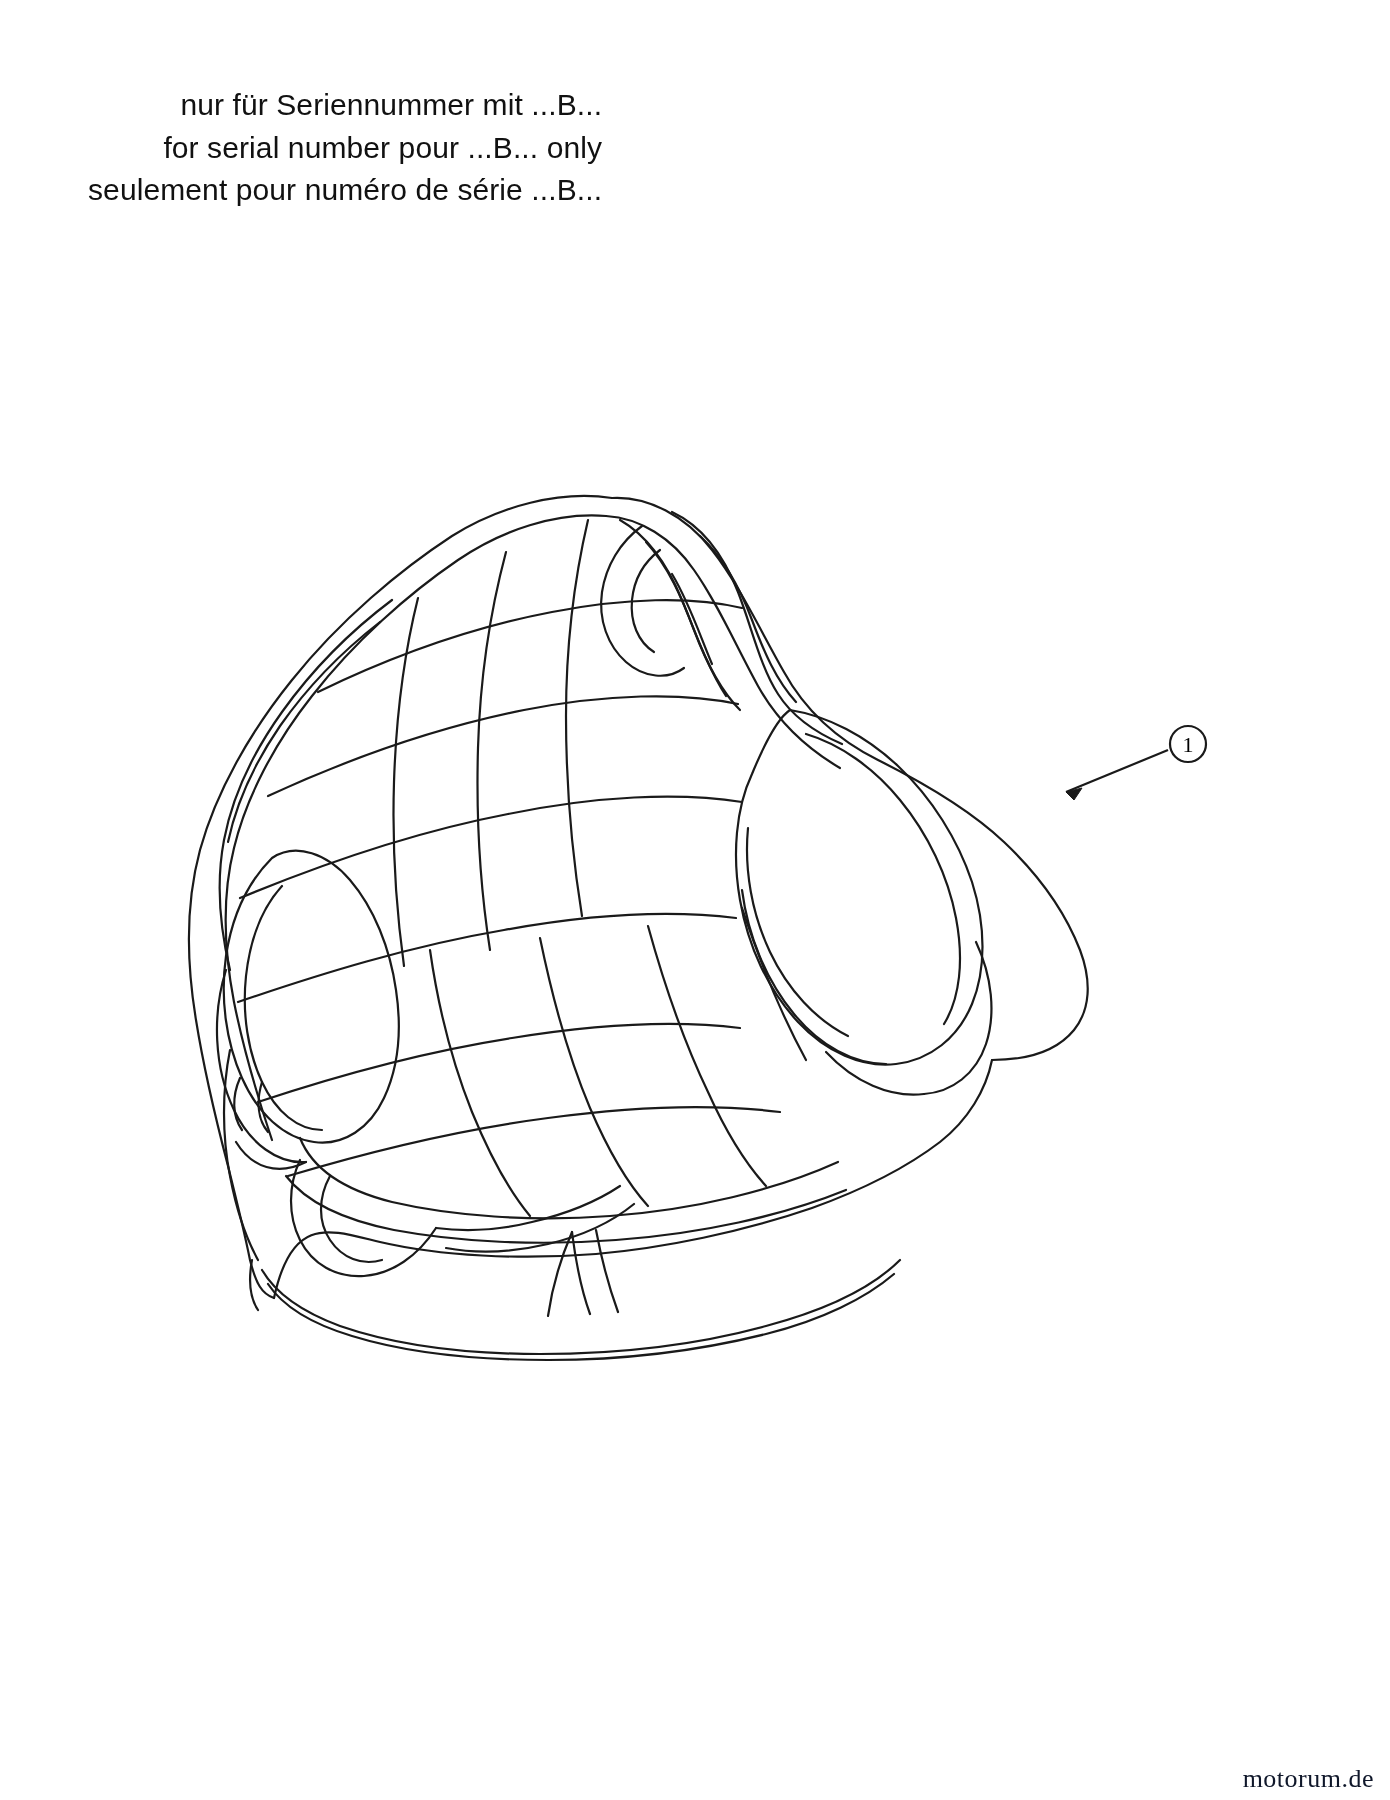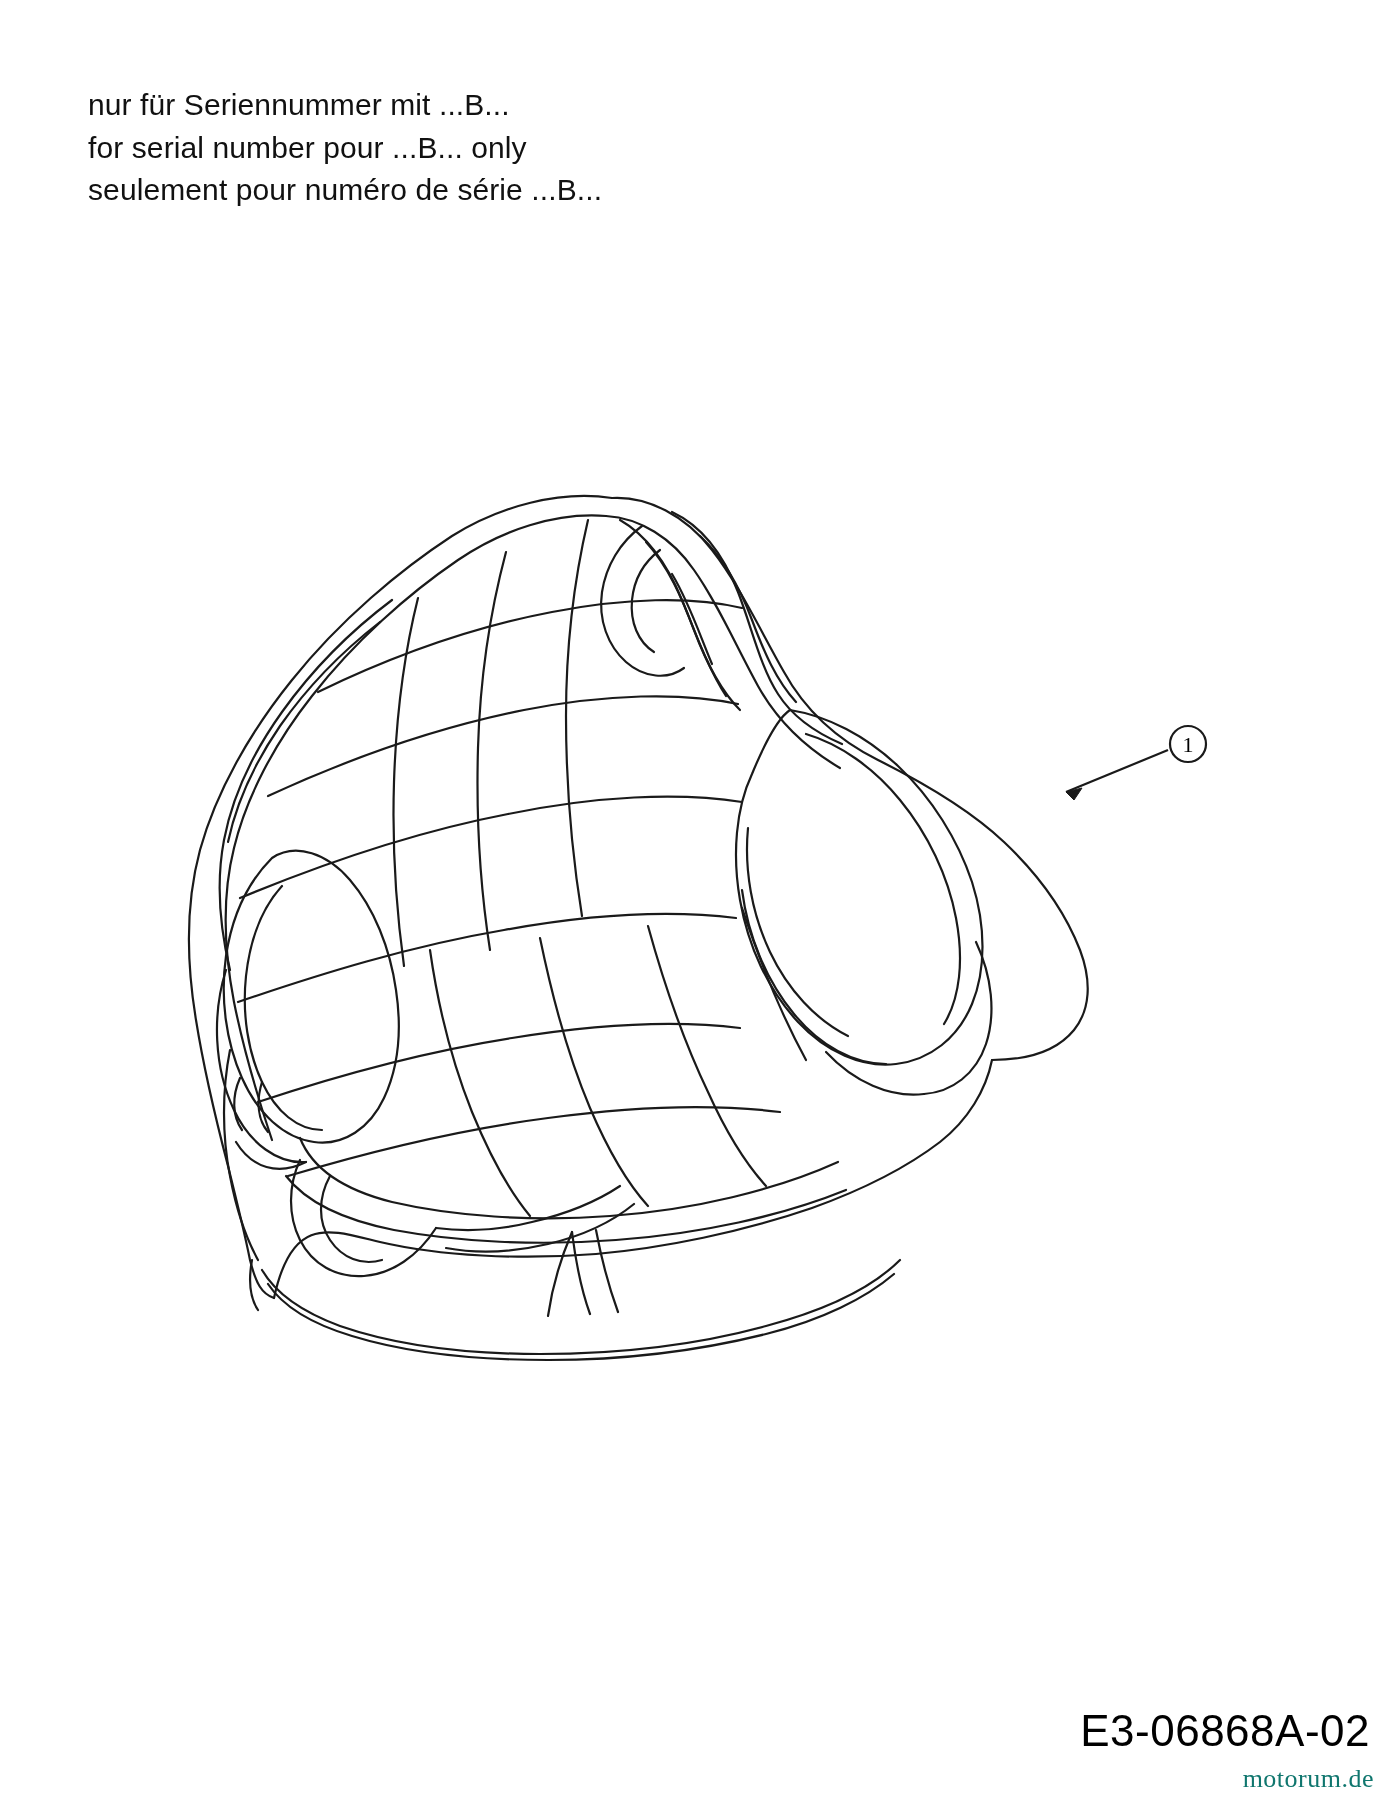--- a/index.html
+++ b/index.html
@@ -18,20 +18,21 @@
   .page {
     position: absolute;
     inset: 0;
     background: #ffffff;
   }
   .notes {
     position: absolute;
     left: 88px;
     top: 84px;
     line-height: 1.42;
+    text-align: right;
   }
   .notes .note-line {
     font-size: 30px;
     color: #111111;
     white-space: pre;
     letter-spacing: 0.1px;
   }
   .diagram-area {
     position: absolute;
     left: 0;
@@ -57,21 +58,21 @@
     letter-spacing: 0.5px;
     color: #000000;
     font-family: "Liberation Sans", sans-serif;
     white-space: pre;
   }
   .watermark {
     position: absolute;
     right: 16px;
     bottom: 6px;
     font-size: 26px;
-    color: #0f766e;
+    color: #0f172a;
     font-family: "Liberation Serif", serif;
     letter-spacing: 0.5px;
     white-space: pre;
   }
 </style>
 </head>
 <body>
 
 <div class="page">
 
@@ -273,16 +274,15 @@
         <path d="M1070,420 L 1070,420" fill="none" stroke="#000" stroke-width="2"></path>
         <path d="M1055,440 C 1048,446 1040,454 1034,462" fill="none" stroke="#000" stroke-width="0"></path>
         <path d="M1168,420 L 1066,462" fill="none" stroke="#1a1a1a" stroke-width="2.2"></path>
         <path d="M1066,462 L 1082,458 L 1074,470 Z" fill="#1a1a1a" stroke="#1a1a1a" stroke-width="1"></path>
         <circle cx="1188" cy="414" r="18" fill="#ffffff" stroke="#1a1a1a" stroke-width="2.2"></circle>
         <text class="callout-label" x="1188" y="422" text-anchor="middle">1</text>
       </g>
     </svg>
   </div>
 
-  <div class="doc-code">E3-06868A-02</div>
   <div class="watermark">motorum.de</div>
 
 </div>
 
 </body></html>

